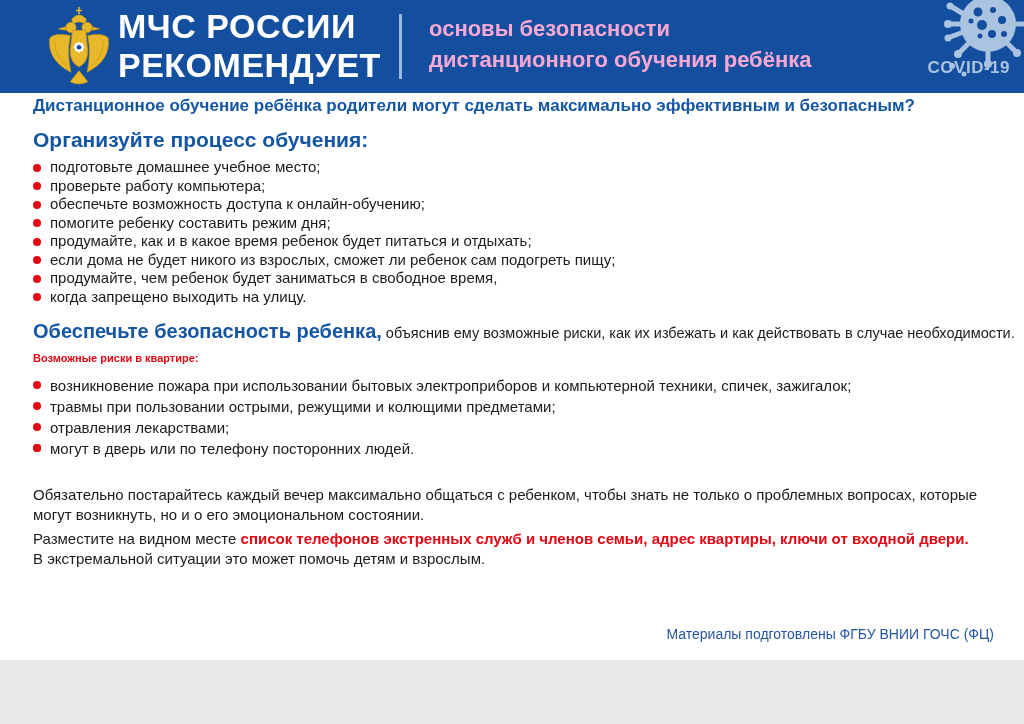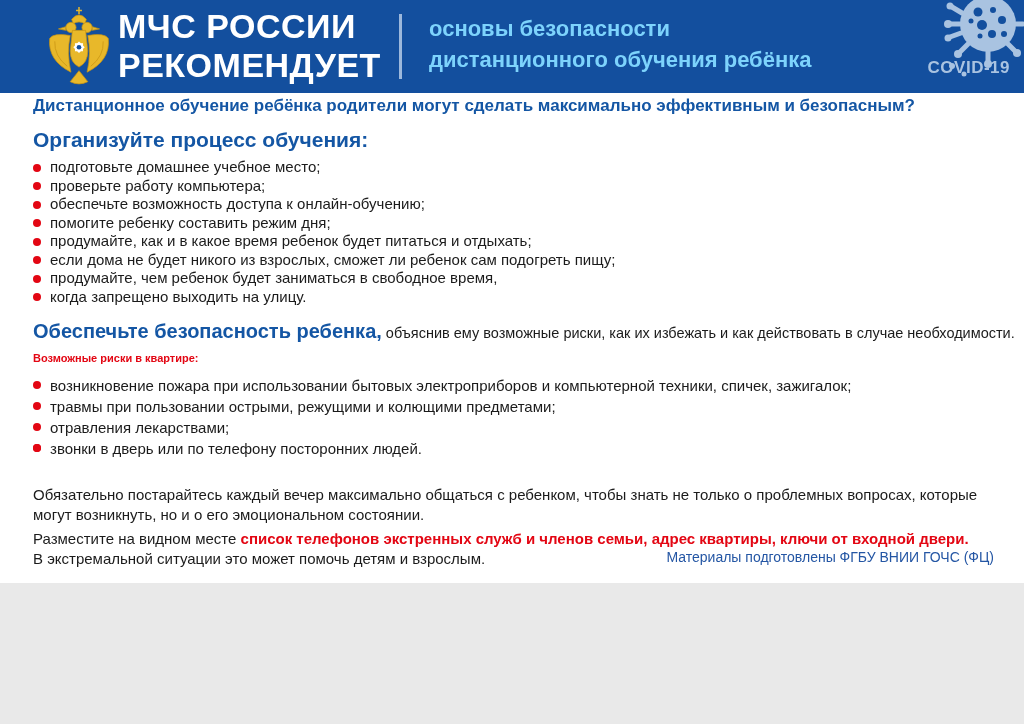--- a/index.html
+++ b/index.html
@@ -1,27 +1,27 @@
 <!DOCTYPE html>
 <html lang="ru"><head>
 <meta charset="utf-8">
 <style>
   html,body { margin:0; padding:0; background:#e9e9e9; }
   .page {
-    position:relative; width:1024px; height:583px; margin:0 auto;
+    position:relative; width:1024px; height:660px; margin:0 auto;
     background:#ffffff; overflow:hidden;
     font-family:"Liberation Sans", sans-serif;
   }
   
   .header { position:absolute; left:0; top:0; right:0; height:93px; background:#134f9e; overflow:hidden; }
   .emblem { position:absolute; left:46px; top:4px; width:66px; height:85px; }
   .org-title { position:absolute; left:118px; top:7px; color:#ffffff; font-weight:bold;
                font-size:34px; line-height:39px; letter-spacing:0.5px; white-space:nowrap; }
   .divider { position:absolute; left:399px; top:14px; width:3px; height:65px; background:#9cb8dc; }
-  .subtitle { position:absolute; left:429px; top:13px; color:#7dd3fc; font-weight:bold;
+  .subtitle { position:absolute; left:429px; top:13px; color:#f9a8d4; font-weight:bold;
               font-size:22px; line-height:31px; white-space:nowrap; }
   .virus { position:absolute; right:0; top:0; }
   .covid-label { position:absolute; right:14px; top:58px; color:#a9c3e1; font-weight:bold;
                  font-size:17px; letter-spacing:0.5px;margin-left:7px; }
   
   .content { position:absolute; left:33px; right:24px; top:93px; }
   .intro { margin-top:3px; color:#1456a4; font-weight:bold; font-size:17px; line-height:20px; white-space:nowrap; }
   .h-org { margin:12px 0 0 0; color:#1456a4; font-weight:bold; font-size:21px; line-height:24px; }
   ul.blist { list-style:none; margin:6px 0 0 0; padding:0; }
   ul.blist li { position:relative; padding-left:17px; font-size:15px; color:#1b1b1b; }
@@ -141,21 +141,21 @@
       <span class="bold-blue">Обеспечьте безопасность ребенка,</span><span class="rest"> объяснив ему возможные риски, как их избежать и как действовать в случае необходимости.</span>
     </div>
 
     <h3 class="h-risks">Возможные риски в квартире:</h3>
 
     <ul class="blist loose">
         <li><span class="dot"></span><span class="li-text">возникновение пожара при использовании бытовых электроприборов и компьютерной техники, спичек, зажигалок;</span></li>
         <li><span class="dot"></span><span class="li-text">травмы при пользовании острыми, режущими и колющими предметами;</span></li>
         <li><span class="dot"></span><span class="li-text">отравления лекарствами;</span></li>
         <li><span class="dot"></span></li>
-        <li><span class="dot"></span><span class="li-text">звонки в дверь или по телефону посторонних людей.</span></li>
+        <li><span class="dot"></span><span class="li-text">могут в дверь или по телефону посторонних людей.</span></li>
       </ul>
 
 
     <p class="para p2">Обязательно постарайтесь каждый вечер максимально общаться с ребенком, чтобы знать не только о проблемных вопросах, которые могут возникнуть, но и о его эмоциональном состоянии.</p>
 
     <p class="para p3"><span>Разместите на видном месте </span><span class="red-bold">список телефонов экстренных служб и членов семьи, адрес квартиры, ключи от входной двери.</span><span class="line2">В экстремальной ситуации это может помочь детям и взрослым.</span></p>
 
   </main>
 
   <footer class="footer">Материалы подготовлены ФГБУ ВНИИ ГОЧС (ФЦ)</footer>

